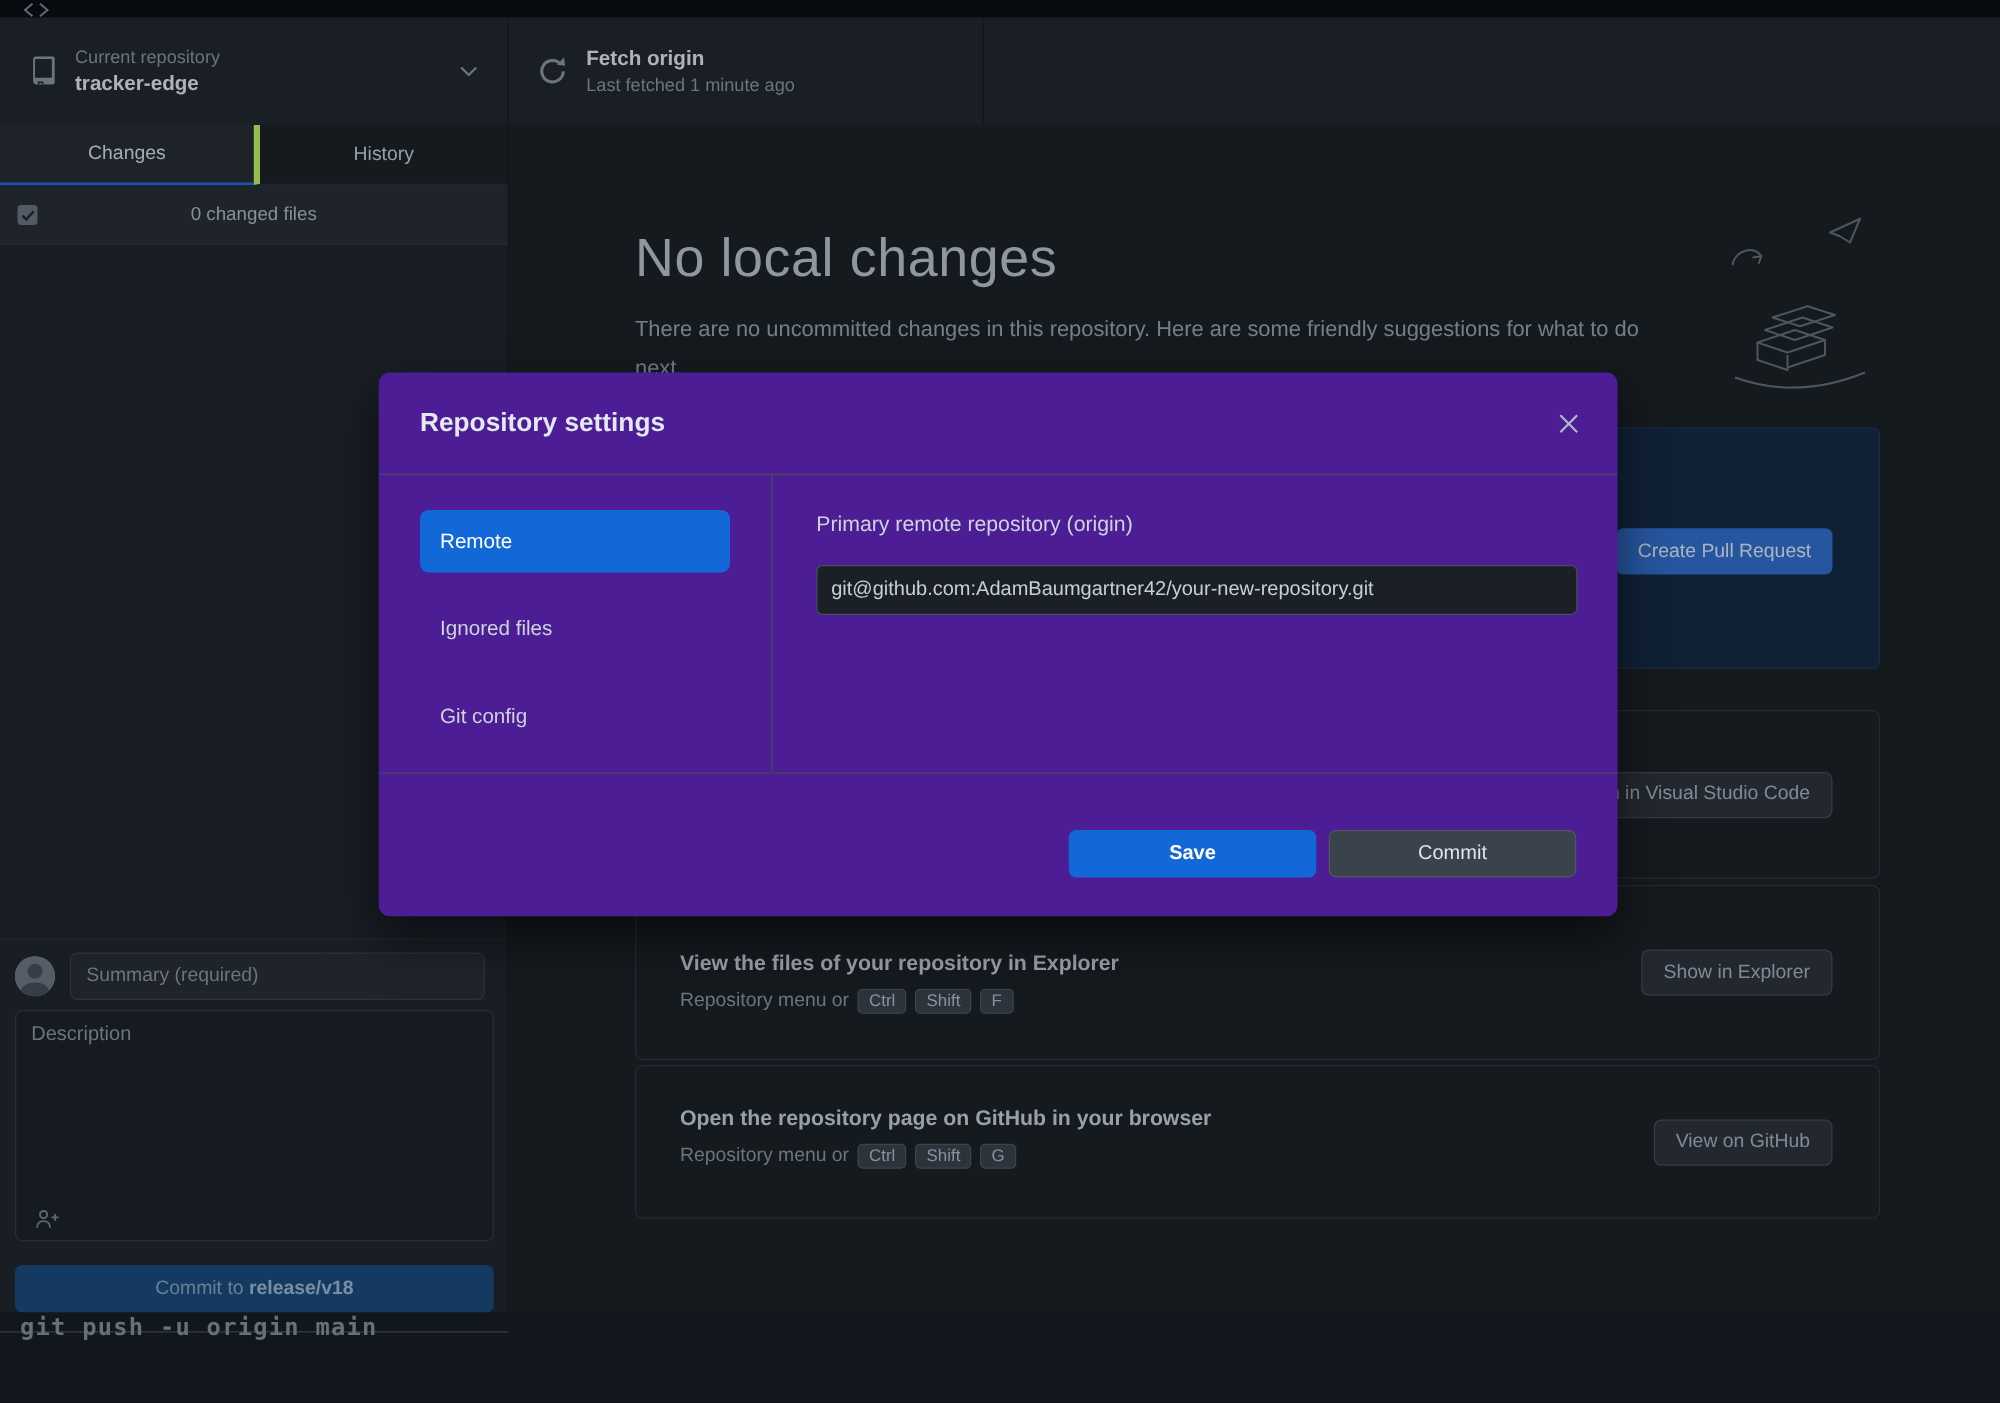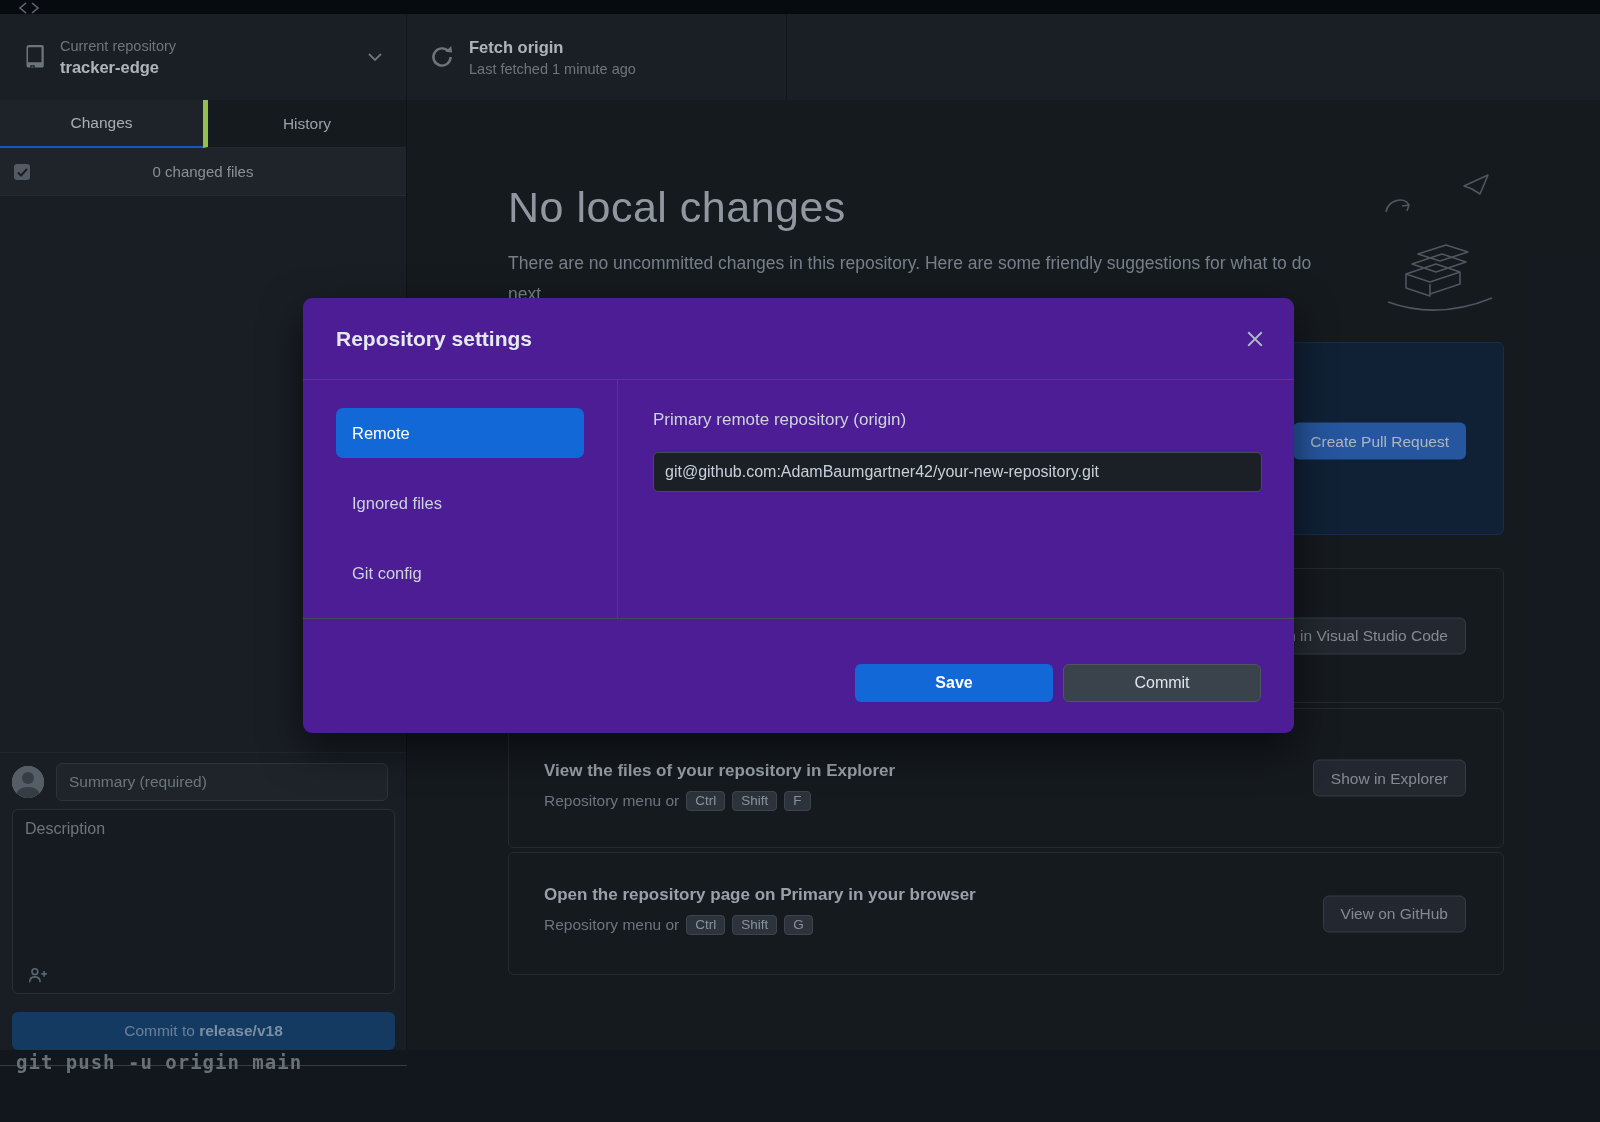--- a/index.html
+++ b/index.html
@@ -198,21 +198,21 @@
       <div class="card-hint">
         <span>Repository menu or</span>
         <span class="kbd">Ctrl</span>
         <span class="kbd">Shift</span>
         <span class="kbd">F</span>
       </div>
       <button class="card-btn">Show in Explorer</button>
     </div>
 
     <div class="card card-github">
-      <div class="card-title">Open the repository page on Primary in your browser</div>
+      <div class="card-title">Open the repository page on GitHub in your browser</div>
       <div class="card-hint">
         <span>Repository menu or</span>
         <span class="kbd">Ctrl</span>
         <span class="kbd">Shift</span>
         <span class="kbd">G</span>
       </div>
       <button class="card-btn">View on GitHub</button>
     </div>
   </div>
 

